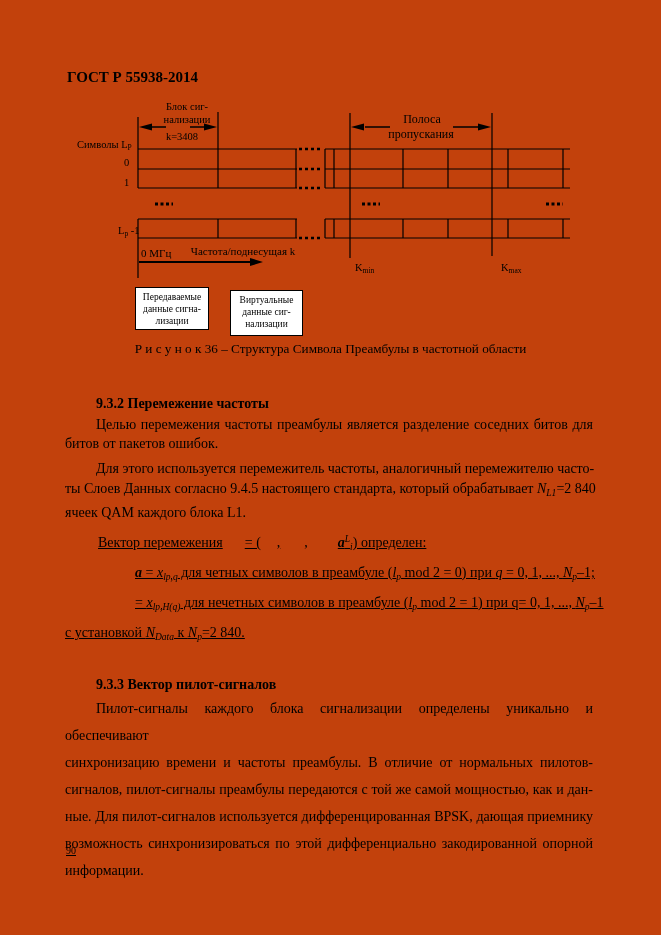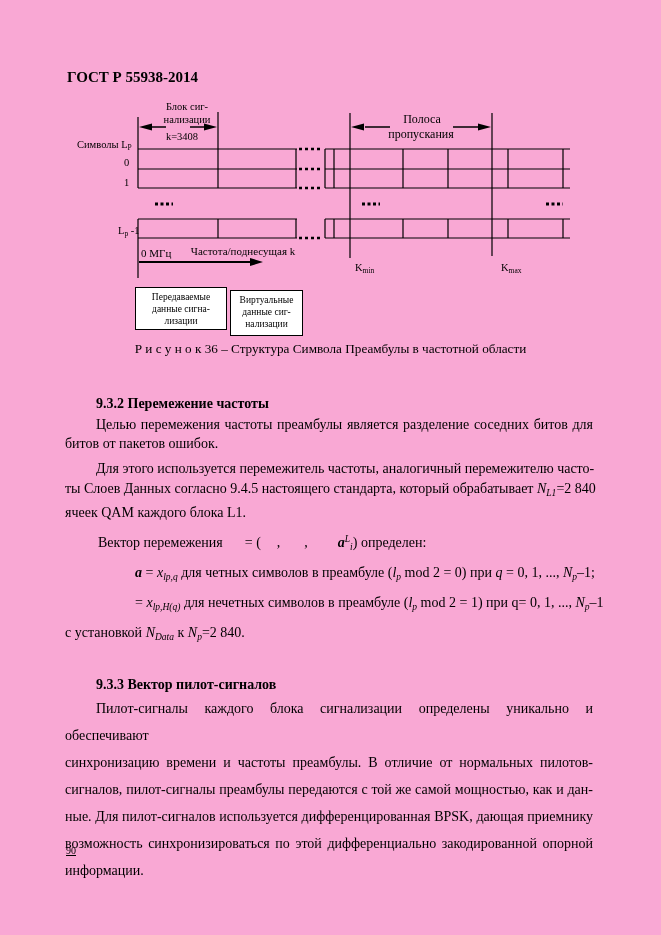--- a/index.html
+++ b/index.html
@@ -1,35 +1,35 @@
 <!DOCTYPE html>
 <html><head>
 <meta charset="utf-8">
 <style>
   html,body{margin:0;padding:0;background:#fff;}
   .page{
-    position:relative;width:661px;height:935px;background:#f9a8d4;color:#000;
+    position:relative;width:661px;height:935px;background:#c2410c;color:#000;
     font-family:"Liberation Serif","DejaVu Serif",serif;overflow:hidden;
   }
   .doc-header{position:absolute;left:67px;top:69px;font-size:15px;font-weight:bold;white-space:nowrap;}
   .fig-svg{position:absolute;left:0;top:0;}
   .legend{position:absolute;border:1px solid #000;text-align:center;font-size:9.5px;line-height:12px;padding-top:3px;box-sizing:border-box;background:#fff;}
-  .legend-1{left:135px;top:287px;width:92px;height:43px;}
+  .legend-1{left:135px;top:287px;width:74px;height:43px;}
   .legend-2{left:230px;top:290px;width:73px;height:46px;}
   .caption{position:absolute;left:0;top:341px;width:661px;text-align:center;font-size:13.2px;white-space:nowrap;}
   .tb{position:absolute;left:65px;top:394px;width:528px;font-size:14px;}
   .h{font-weight:bold;text-indent:31px;line-height:19px;white-space:nowrap;}
   .l{line-height:19px;white-space:nowrap;}
   .l2h{line-height:20px;}
   .l3{line-height:27px;}
   .jl{text-align:justify;text-align-last:justify;}
   .ind{text-indent:31px;}
   .p1{margin-top:2px;}
   .p2{margin-top:6px;}
-  .fwrap{margin-top:3px;}
+  .fwrap{margin-top:3px;text-decoration:underline;}
   .fl{line-height:26px;white-space:nowrap;}
   .find{padding-left:33px;}
   .fab{padding-left:70px;text-align:right;}
   .h933{margin-top:25px;}
   .p3{margin-top:1px;}
   .page-num{position:absolute;left:66px;top:845px;font-size:10px;text-decoration:underline;}
   .st-i{font-style:italic;}
   .st-bi{font-style:italic;font-weight:bold;}
   .st-sub,.st-subi{font-size:68%;vertical-align:-3px;}
   .st-subi{font-style:italic;}

